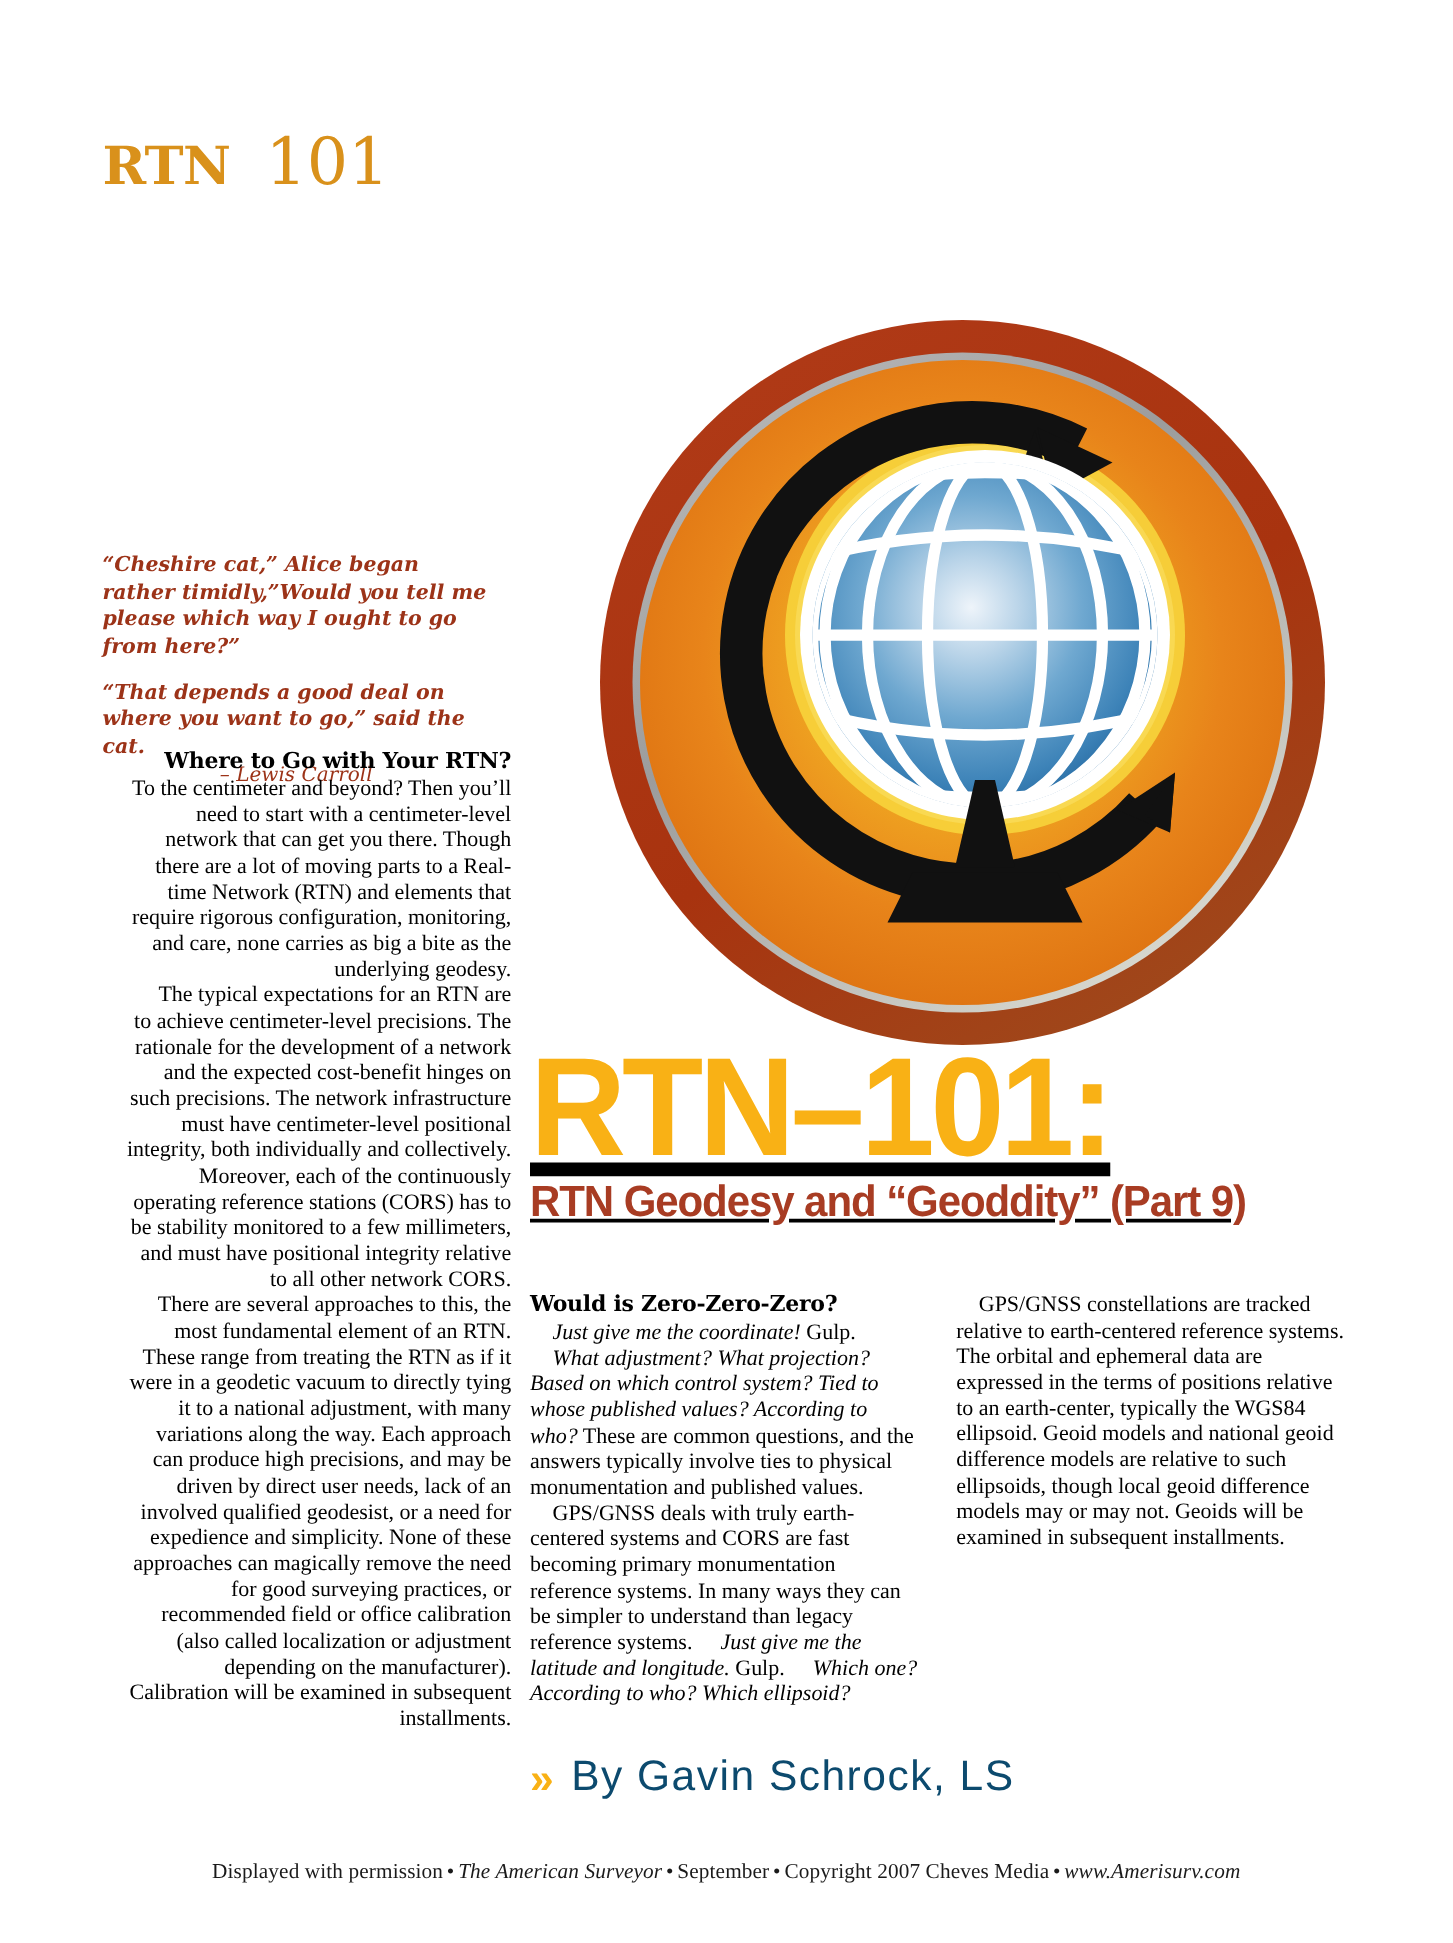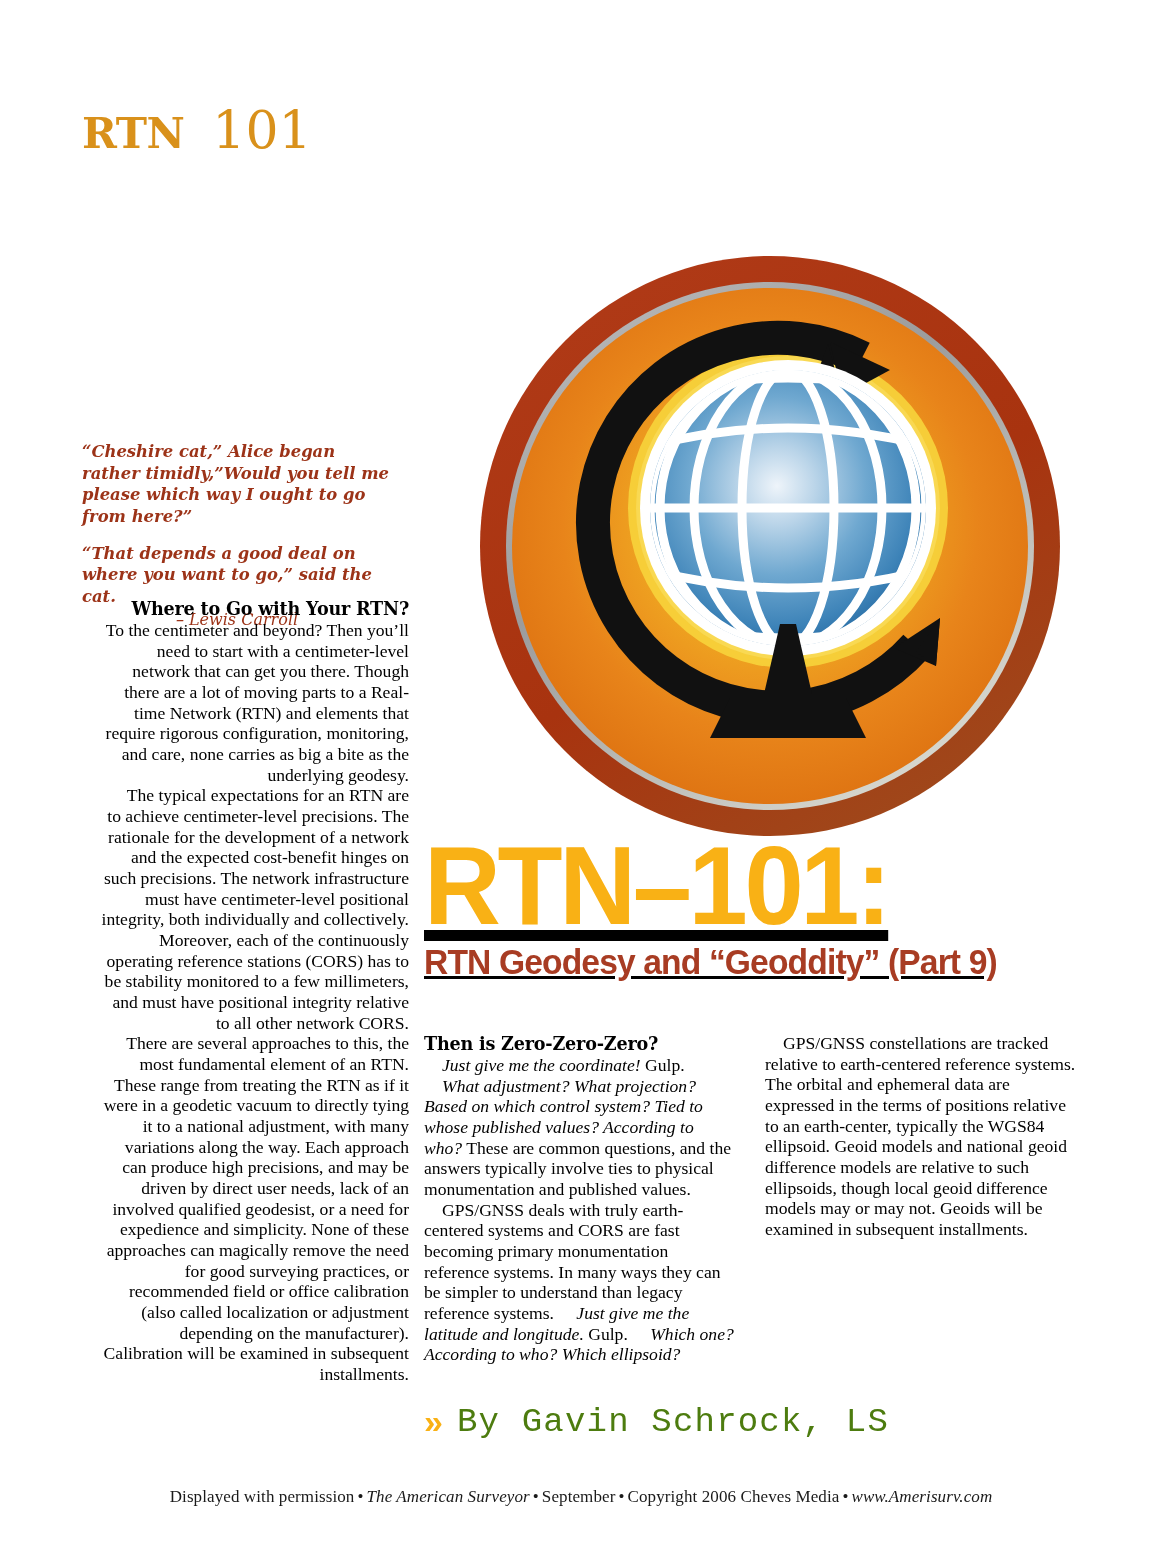--- a/index.html
+++ b/index.html
@@ -163,24 +163,24 @@
   }
   #byline .chev {
     font-family: "Liberation Sans", sans-serif;
     font-weight: 700;
     font-size: 34px;
     color: #F9B115;
     letter-spacing: -2px;
     vertical-align: -2px;
   }
   #byline .bl-text {
-    font-family: Liberation Mono, monospace;
+    font-family: Liberation Sans, sans-serif;
     font-weight: 400;
     font-size: 34px;
-    color: #4d7c0f;
+    color: #0c4a6e;
     letter-spacing: 1.2px;
     margin-left: 16px;
   }
 
   
   #footer {
     position: absolute;
     left: 0;
     top: 1487px;
     width: 1162px;
@@ -296,28 +296,28 @@
   <p class="indent">The typical expectations for an RTN are to achieve centimeter-level precisions. The rationale for the development of a network and the expected cost-benefit hinges on such precisions. The network infrastructure must have centimeter-level positional integrity, both individually and collectively. Moreover, each of the continuously operating reference stations (CORS) has to be stability monitored to a few millimeters, and must have positional integrity relative to all other network CORS.</p>
   <p class="indent">There are several approaches to this, the most fundamental element of an RTN. These range from treating the RTN as if it were in a geodetic vacuum to directly tying it to a national adjustment, with many variations along the way. Each approach can produce high precisions, and may be driven by direct user needs, lack of an involved qualified geodesist, or a need for expedience and simplicity. None of these approaches can magically remove the need for good surveying practices, or recommended field or office calibration (also called localization or adjustment depending on the manufacturer). Calibration will be examined in subsequent installments.</p>
 </div>
 
 <div id="bigtitle">
   <span class="bt-main">RTN–101:</span>
   <span class="bt-sub">RTN Geodesy and “Geoddity” (Part 9)</span>
 </div>
 
 <div id="mid-col">
-  <h2 class="sec-head">Then is Zero-Zero-Zero?</h2>
+  <h2 class="sec-head">Would is Zero-Zero-Zero?</h2>
   <p><span class="it">Just give me the coordinate!</span><span> Gulp. </span><span class="it">What adjustment? What projection? Based on which control system? Tied to whose published values? According to who?</span><span> These are common questions, and the answers typically involve ties to physical monumentation and published values.</span></p>
   <p class="indent"><span>GPS/GNSS deals with truly earth-centered systems and CORS are fast becoming primary monumentation reference systems. In many ways they can be simpler to understand than legacy reference systems. </span><span class="it">Just give me the latitude and longitude.</span><span> Gulp. </span><span class="it">Which one? According to who? Which ellipsoid?</span></p>
 </div>
 
 <div id="right-col">
   <p class="indent">GPS/GNSS constellations are tracked relative to earth-centered reference systems. The orbital and ephemeral data are expressed in the terms of positions relative to an earth-center, typically the WGS84 ellipsoid. Geoid models and national geoid difference models are relative to such ellipsoids, though local geoid difference models may or may not. Geoids will be examined in subsequent installments.</p>
 </div>
 
 <div id="byline">
   <span class="chev">»</span><span class="bl-text">By Gavin Schrock, LS</span>
 </div>
 
 <div id="footer">
-  <span>Displayed with permission</span><span class="f-sep">•</span><span class="f-it">The American Surveyor</span><span class="f-sep">•</span><span>September</span><span class="f-sep">•</span><span>Copyright 2006 Cheves Media</span><span class="f-sep">•</span><span class="f-it">www.Amerisurv.com</span>
+  <span>Displayed with permission</span><span class="f-sep">•</span><span class="f-it">The American Surveyor</span><span class="f-sep">•</span><span>September</span><span class="f-sep">•</span><span>Copyright 2007 Cheves Media</span><span class="f-sep">•</span><span class="f-it">www.Amerisurv.com</span>
 </div>
 
 </body></html>

